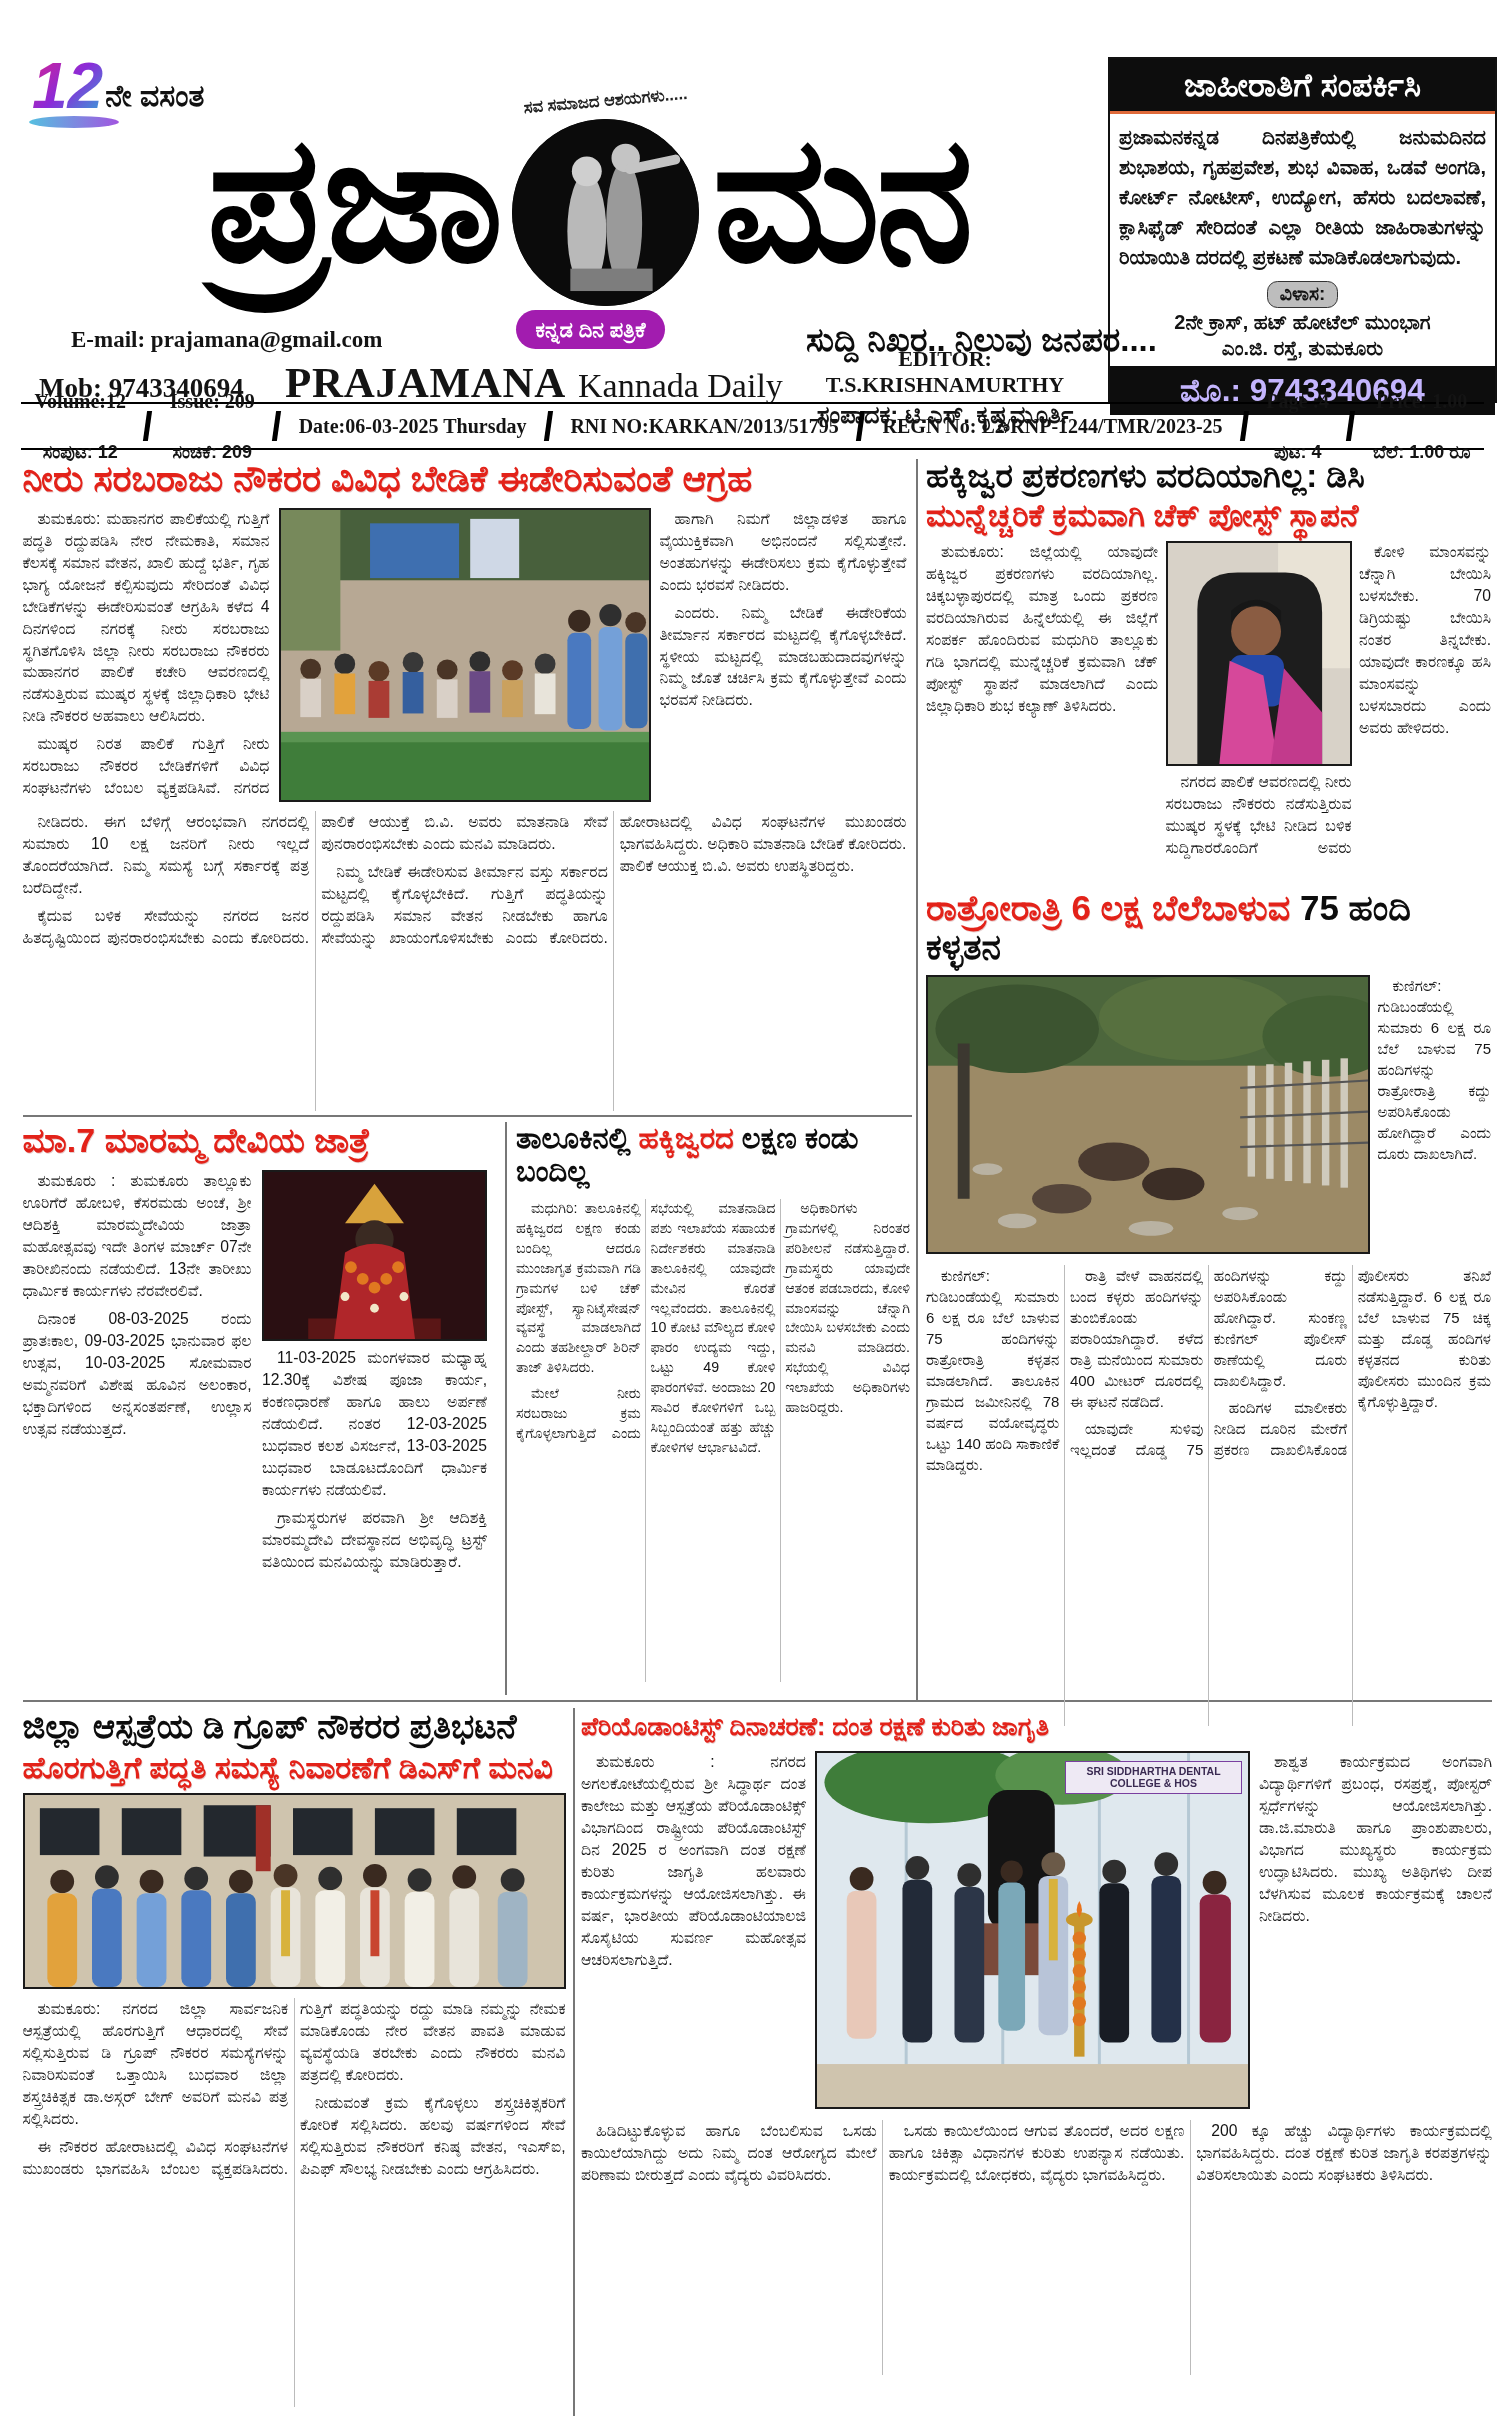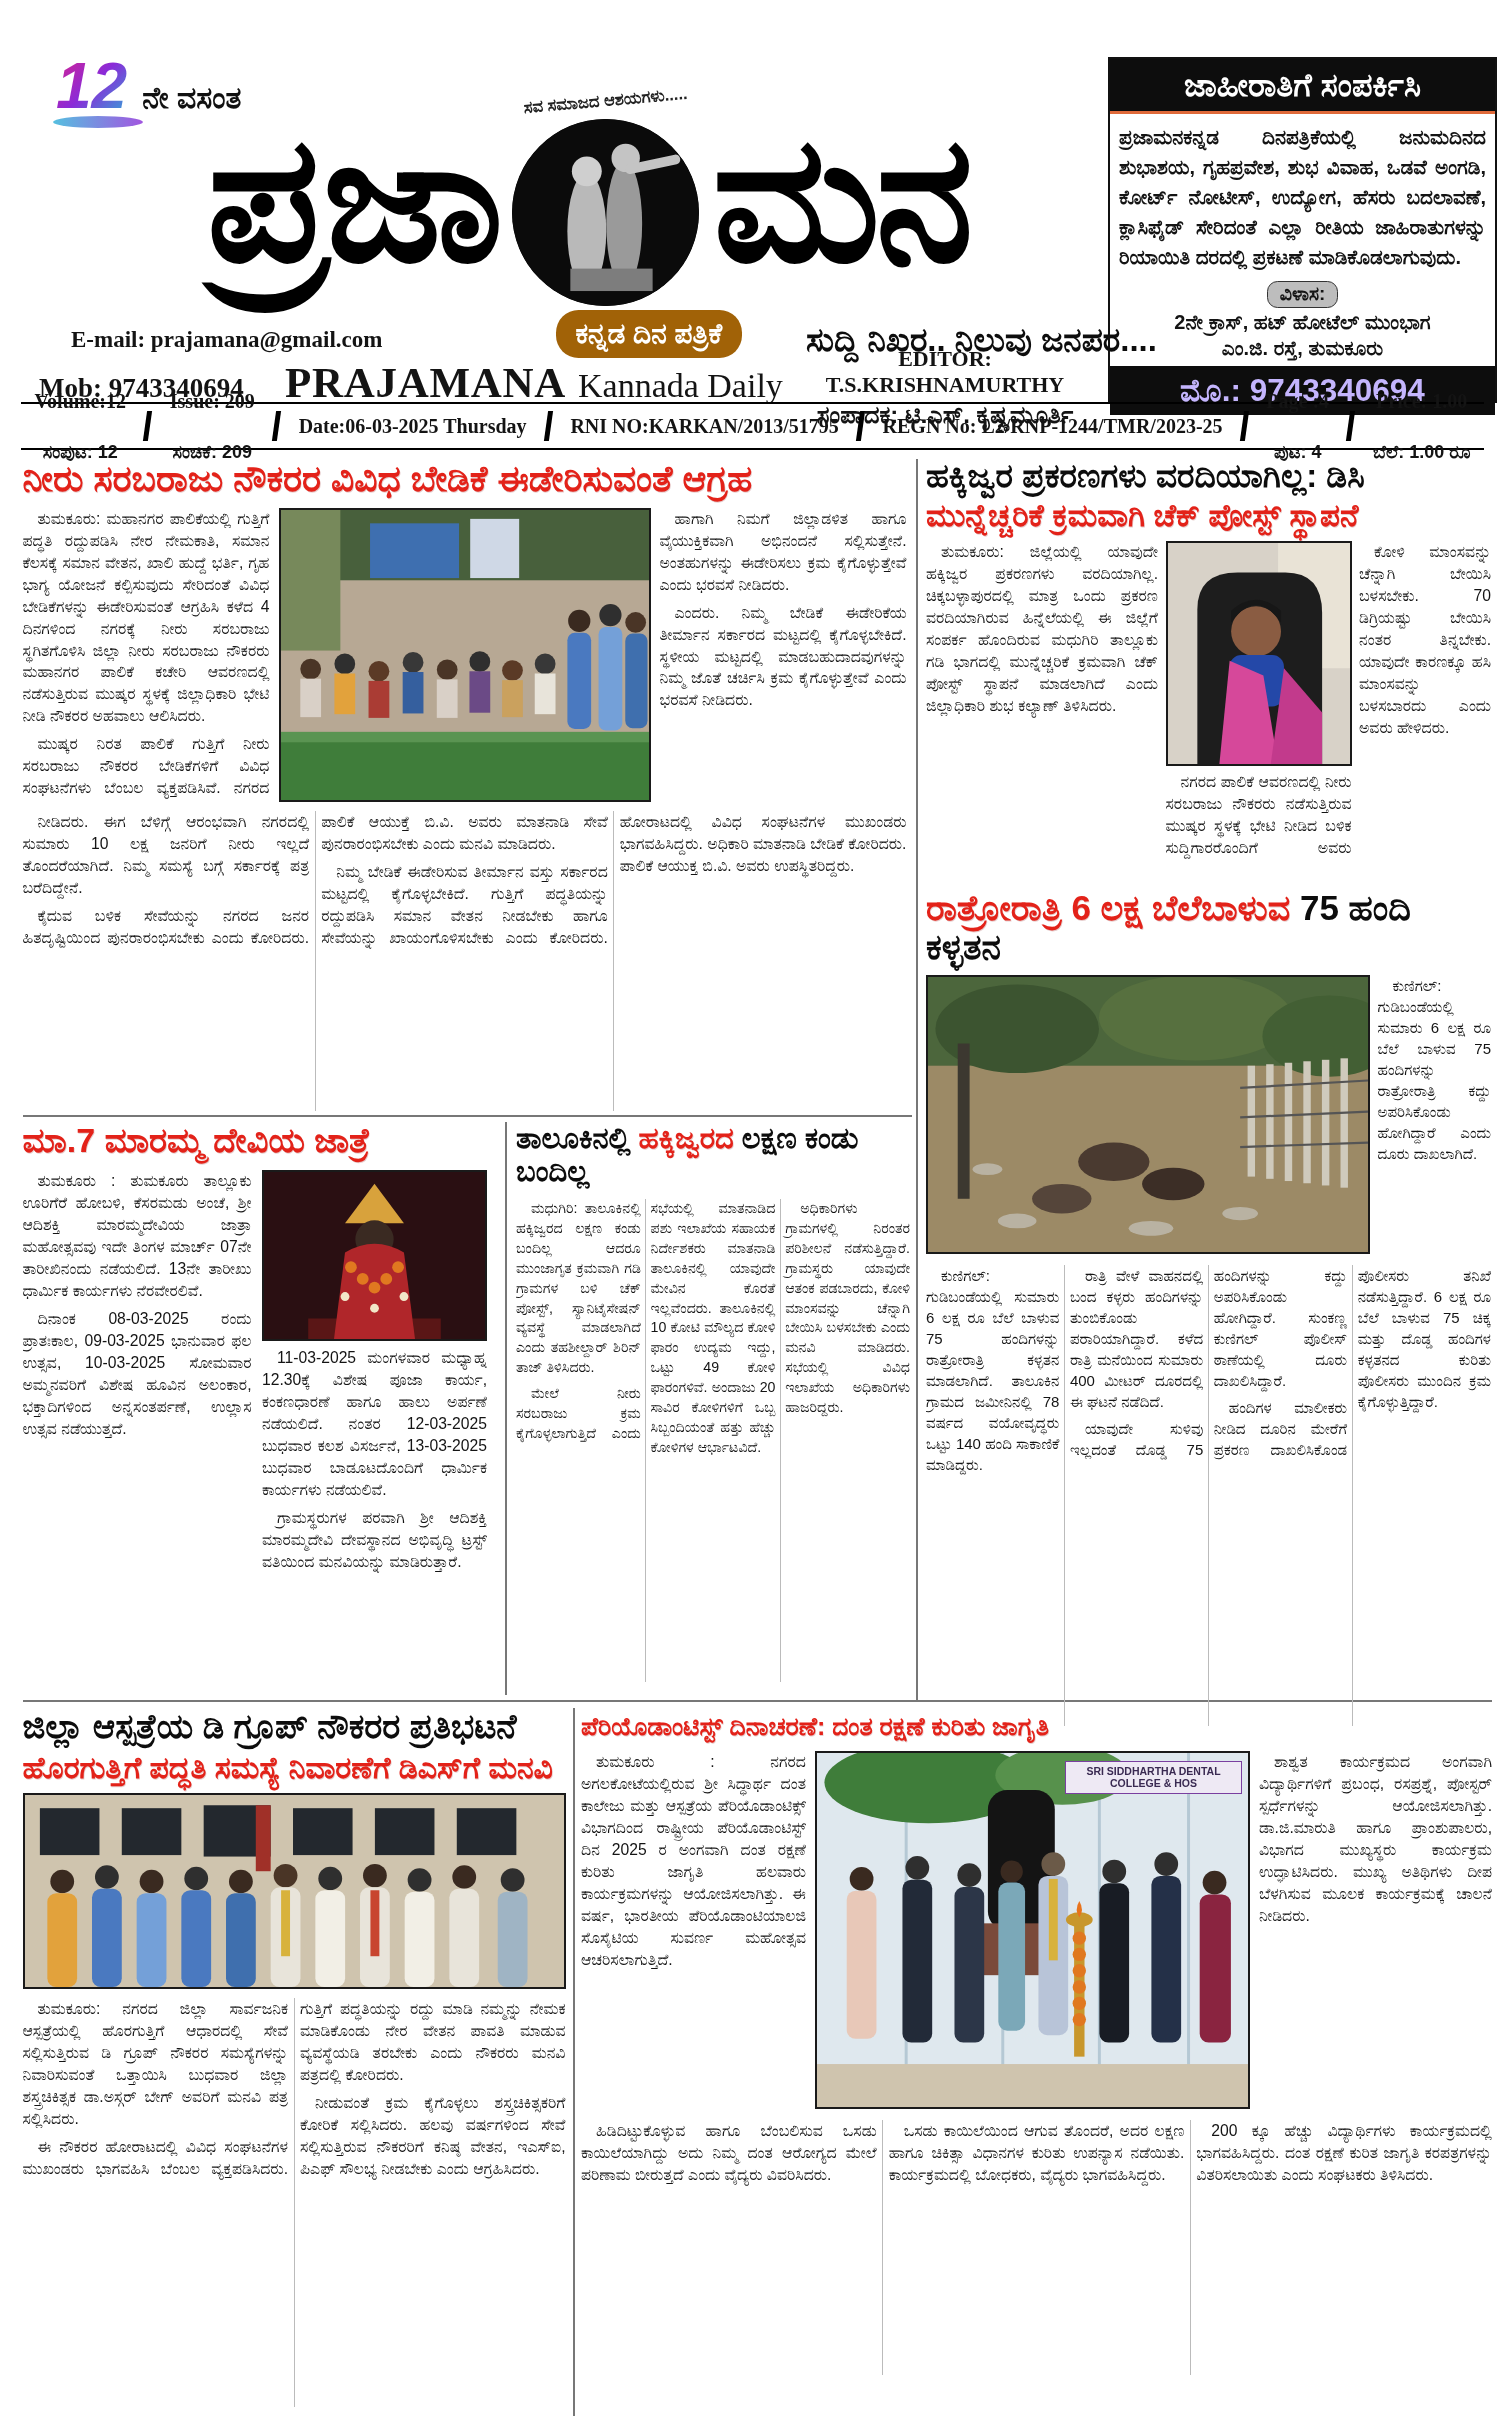--- a/index.html
+++ b/index.html
@@ -1,33 +1,33 @@
 <!DOCTYPE html>
 <html style="font-size:12px"><head>
 <meta charset="utf-8">
 <style>
   html,body{margin:0;padding:0;background:#e9e9e9;}
   .page{position:relative;width:1505px;height:2426px;background:#fff;margin:0 auto;
         font-family:"Liberation Sans",sans-serif;color:#141414;overflow:hidden;}
   .abs{position:absolute;}
   .serif{font-family:"Liberation Serif",serif;}
   
-  .badge12{left:56px;top:58px;display:flex;align-items:flex-end;gap:15px;}
+  .badge12{left:32px;top:58px;display:flex;align-items:center;gap:2px;}
   .badge12 .num{font-size:64px;font-weight:bold;font-style:italic;line-height:.9;
      background:linear-gradient(135deg,#e0218a,#8a2bd8,#2bb0d8);-webkit-background-clip:text;background-clip:text;color:transparent;}
   .badge12 .swoosh{position:absolute;left:-3px;top:58px;width:90px;height:12px;border-radius:50%;
      background:linear-gradient(90deg,#2bb0d8,#8a2bd8);opacity:.8;}
   .badge12 .lbl{font-size:30px;font-weight:bold;color:#111;margin-top:19.5px;}
   .mast-title{left:67px;top:75px;width:1042px;height:247px;display:flex;align-items:center;justify-content:center;gap:6px;}
   .mast-title .kn{font-size:176px;font-weight:bold;line-height:1;color:#000;letter-spacing:-4.5px;}
   .logo-wrap{position:relative;width:202px;height:225px;flex:0 0 auto;}
   .logo-tagline{position:absolute;top:4.5px;left:-22.5px;width:247px;text-align:center;font-size:16.5px;font-weight:bold;color:#222;transform:rotate(-5deg);}
   .logo-circle{position:absolute;left:7.5px;top:33px;width:187px;height:187px;border-radius:50%;background:#0b0b0b;overflow:hidden;}
   .email{left:71px;top:327px;font-size:23px;font-weight:bold;}
-  .pill{left:556px;top:310px;background:#a16207;color:#fff;border-radius:22.5px;padding:7.5px 19.5px;font-size:28px;font-weight:bold;}
+  .pill{left:516px;top:310px;background:#a21caf;color:#fff;border-radius:22.5px;padding:7.5px 19.5px;font-size:21px;font-weight:bold;}
   .slogan{left:806px;top:321px;font-size:33px;font-weight:bold;color:#0d0d0d;}
   .mob{left:39px;top:373px;font-size:27px;font-weight:bold;}
   .engname{left:285px;top:358px;}
   .engname .b{font-size:43px;font-weight:bold;letter-spacing:0.7px;}
   .engname .s{font-size:34px;margin-left:9px;}
   .editor{left:795px;top:346px;width:300px;text-align:center;}
   .editor .en{font-size:22px;font-weight:bold;}
   .editor .kn{font-size:24px;font-weight:bold;margin-top:3px;}
   
   .adbox{left:1108px;top:57px;width:385px;height:342px;border:2.2px solid #111;display:flex;flex-direction:column;}

